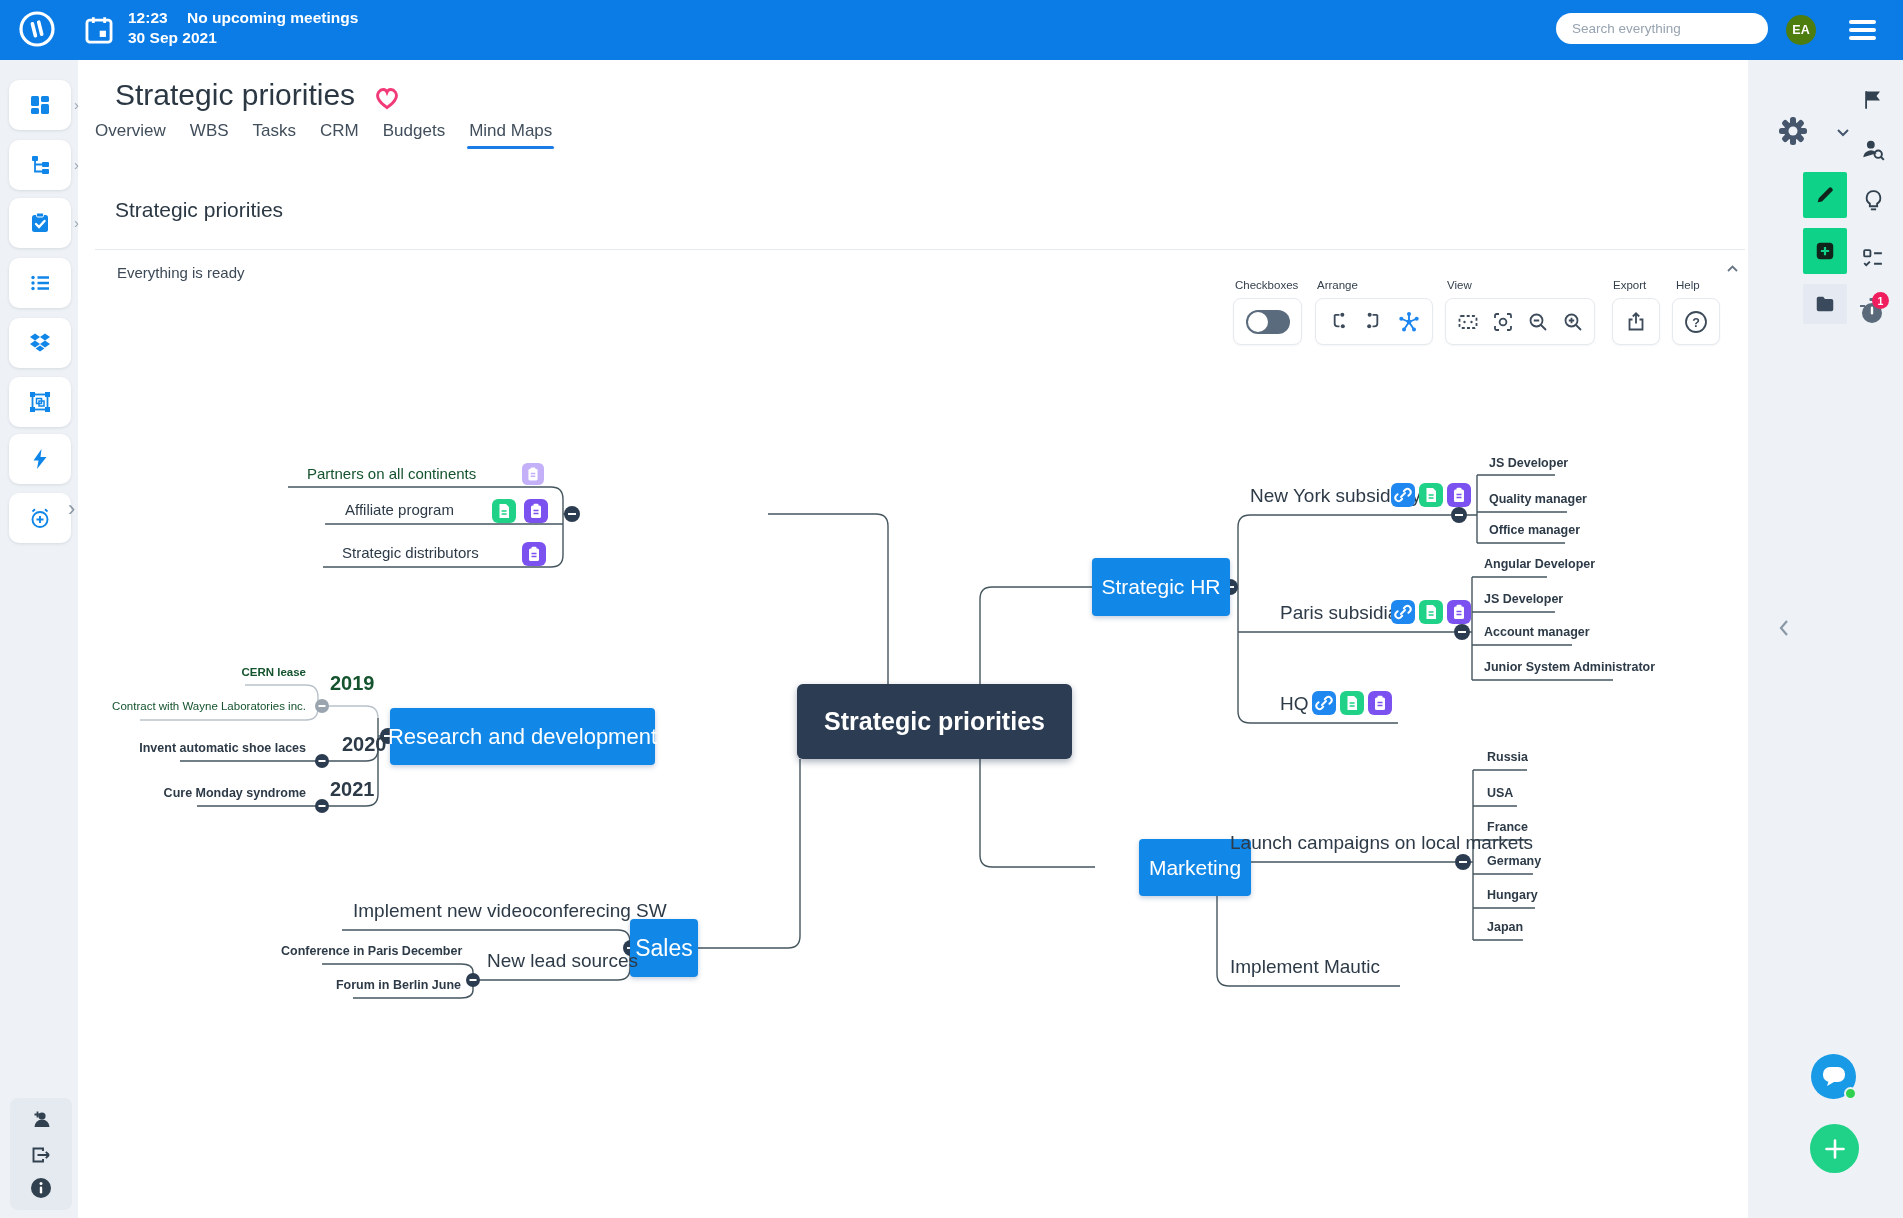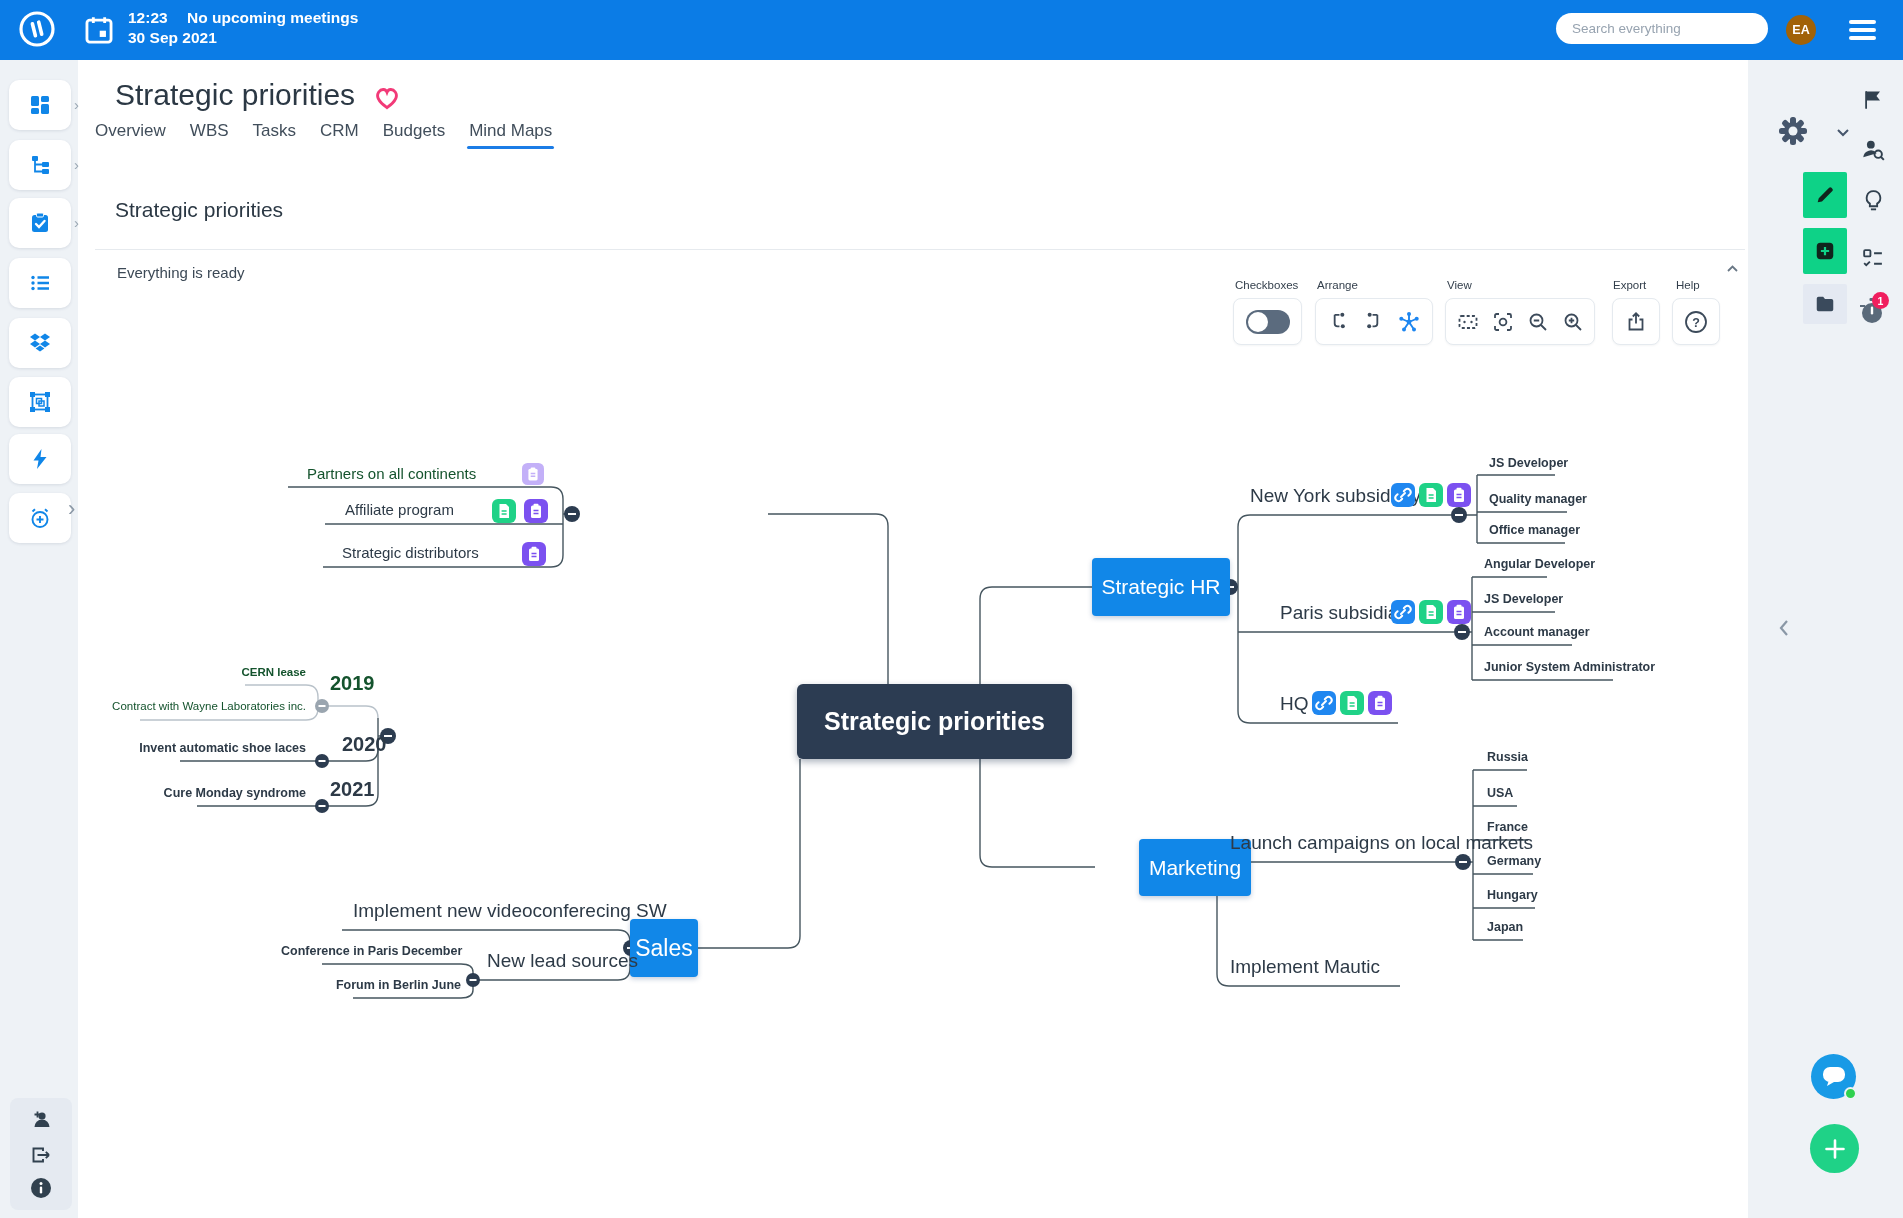--- a/index.html
+++ b/index.html
@@ -6,21 +6,21 @@
   #stage{position:relative;width:1903px;height:1218px;overflow:hidden;
          font-family:"Liberation Sans","DejaVu Sans",sans-serif;background:#fff;}
   .abs{position:absolute;}
   
   #topbar{position:absolute;left:0;top:0;width:1903px;height:60px;background:#0b7ce6;}
   .tb-txt{position:absolute;color:#fff;font-size:15.5px;font-weight:bold;white-space:nowrap;}
   #search{position:absolute;left:1556px;top:13px;width:212px;height:31px;border-radius:16px;
           border:none;background:#fff;padding:0 16px;font-size:13.5px;color:#3c4a57;outline:none;box-sizing:border-box;}
   #search::placeholder{color:#97a3b0;}
   #avatar{position:absolute;left:1786px;top:15px;width:30px;height:30px;border-radius:50%;
-          background:#a16207;color:#fff;font-size:12.5px;font-weight:bold;
+          background:#4d7c0f;color:#fff;font-size:12.5px;font-weight:bold;
           display:flex;align-items:center;justify-content:center;}
   .burger span{display:block;width:27px;height:4px;background:#fff;border-radius:2px;margin-bottom:4px;}
   
   #lrail{position:absolute;left:0;top:60px;width:78px;height:1158px;background:#eef2f6;}
   .side-card{position:absolute;left:9px;width:62px;height:50px;background:#fff;border-radius:10px;
              box-shadow:0 1px 3px rgba(40,60,90,.12);display:flex;align-items:center;justify-content:center;cursor:pointer;}
   .side-chev{position:absolute;left:74px;font-size:15px;color:#9aa7b3;}
   #blpanel{position:absolute;left:10px;top:1098px;width:62px;height:112px;background:#e5eaf1;border-radius:8px;}
   
   #rrail{position:absolute;left:1748px;top:60px;width:155px;height:1158px;background:#eef2f6;}
@@ -393,20 +393,21 @@
         <rect x="-4" y="-1" width="8" height="2"></rect>
       </g>
   <g class="dot" transform="translate(1463,862)">
         <circle r="8"></circle>
         <rect x="-4" y="-1" width="8" height="2"></rect>
       </g>
 </svg>
 
 <div class="cnode" style="left:797px;top:684px;width:275px;height:75px">Strategic priorities</div>
 
+<div class="bnode" style="left:390px;top:708px;width:265px;height:57px;font-size:22px">Research and development</div>
 <div class="bnode" style="left:630px;top:919px;width:68px;height:58px">Sales</div>
 <div class="bnode" style="left:1092px;top:558px;width:138px;height:58px;font-size:21px">Strategic HR</div>
 <div class="bnode" style="left:1139px;top:839px;width:112px;height:57px;font-size:21px">Marketing</div>
 
 <div class="m15 fade" style="left:307px;top:465px">Partners on all continents</div>
 <svg class="mic" style="left:522px;top:463px;color:#7b51f0;opacity:.45;width:22px;height:22px">
       <use href="#i-clip"></use>
     </svg>
 <div class="m15" style="left:345px;top:501px">Affiliate program</div>
 <svg class="mic" style="left:492px;top:499px;color:#1fd287">

